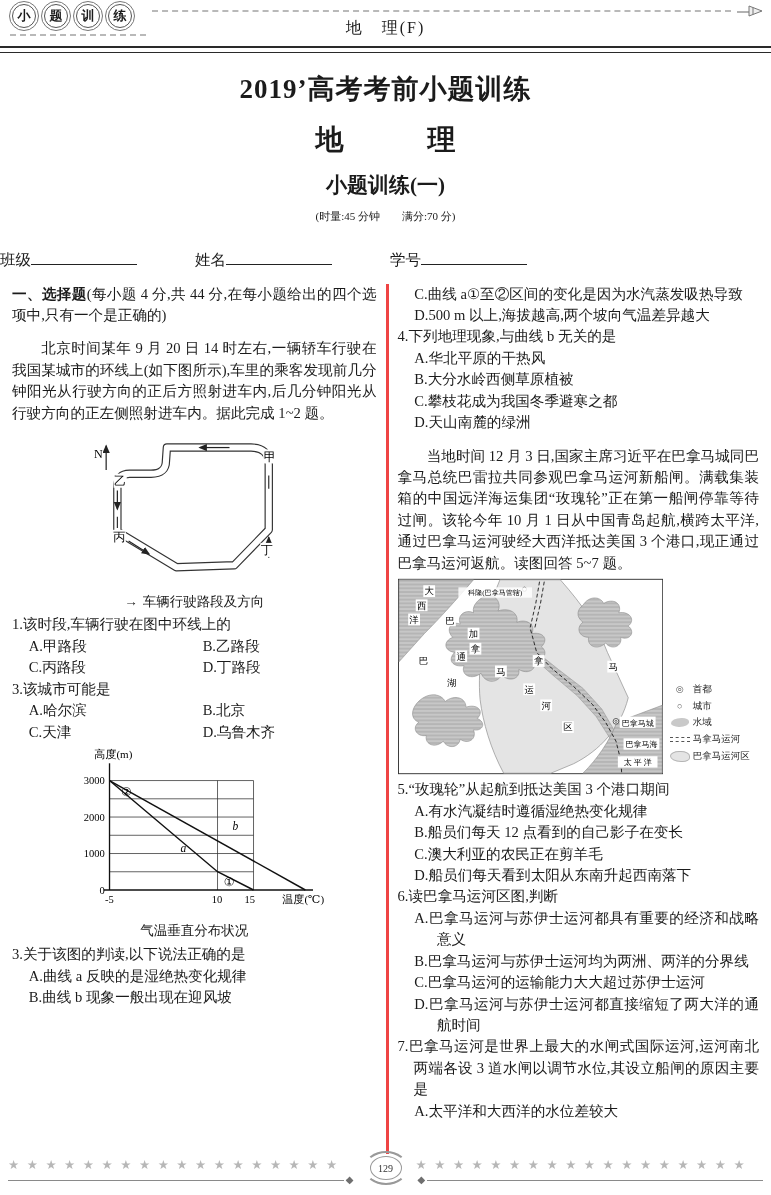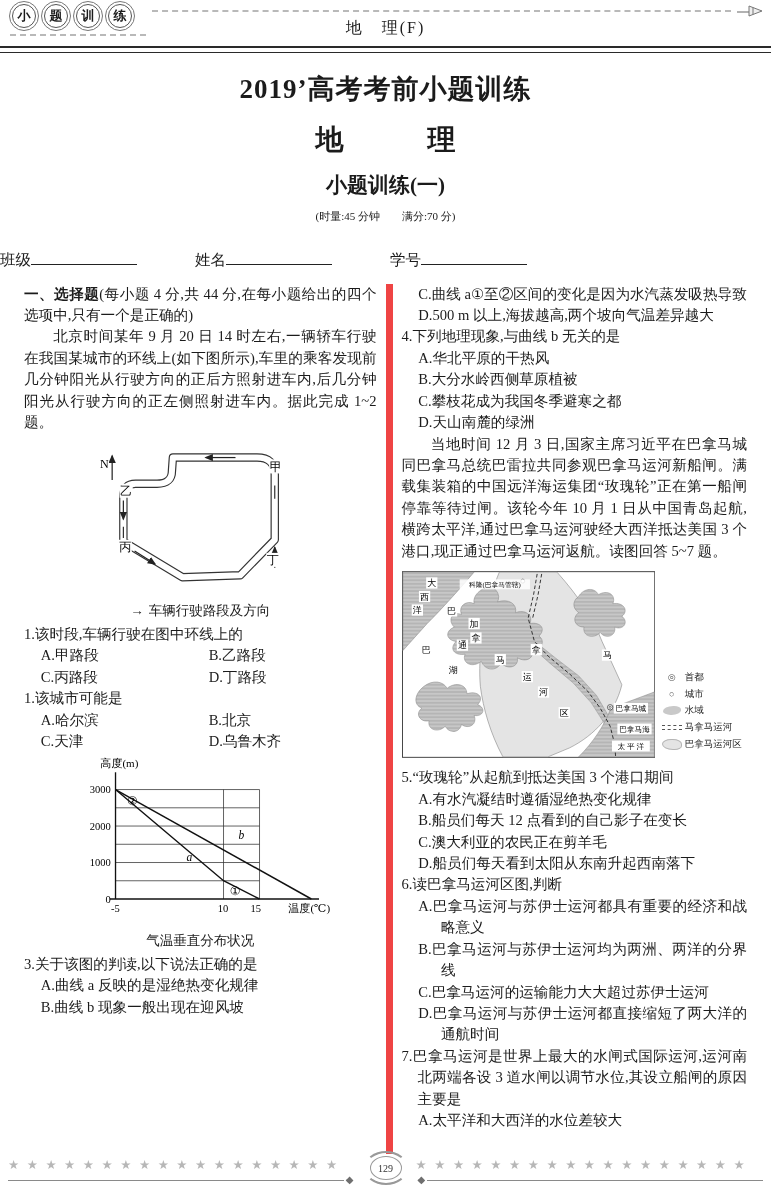--- a/index.html
+++ b/index.html
@@ -23,27 +23,27 @@
   
   .title-block{text-align:center;}
   .main-title{margin-top:18px;font-size:27px;font-weight:700;letter-spacing:1px;}
   .subject-big{margin-top:14px;font-size:28px;font-weight:700;}
   .subtitle{margin-top:12px;font-size:21px;font-weight:700;}
   .meta{margin-top:10px;font-size:11px;}
   
   .fields{display:flex;justify-content:flex-start;gap:58px;margin-top:24px;font-size:15.5px;}
   .blank{display:inline-block;width:106px;border-bottom:1.2px solid #222;height:1em;vertical-align:baseline;}
   
-  .body{display:flex;margin-top:13px;padding:0 24px;height:870px;overflow:hidden;
+  .body{display:flex;margin-top:13px;padding:0 12px;height:870px;overflow:hidden;
     font-size:14.6px;line-height:1.47;text-align:justify;}
   .col{width:50%;box-sizing:border-box;}
   .col-l{padding-right:9px;}
-  .col-r{border-left:7px solid #ef4444;padding-left:9px;}
+  .col-r{border-left:3px solid #ef4444;padding-left:9px;}
   p{margin:0;}
-  .para{text-indent:2em;}
+  .para{text-indent:2em;margin-top:12px;}
   .section b{font-weight:700;}
   .opts{padding-left:1.15em;}
   .opt{padding-left:1.55em;text-indent:-1.55em;}
   .opt-row{display:flex;}
   .opt-row .opt{width:47%;}
   .q-stem.hang{padding-left:1.1em;text-indent:-1.1em;}
   
   .fig{margin:3px 0;text-align:center;}
   .fig figcaption{font-size:13.5px;margin-top:1px;}
   .cap-arrow{margin-right:6px;letter-spacing:-1px;}
@@ -156,21 +156,21 @@
         <div class="opt-row">
           <span class="opt">A.甲路段</span>
           <span class="opt">B.乙路段</span>
         </div>
         <div class="opt-row">
           <span class="opt">C.丙路段</span>
           <span class="opt">D.丁路段</span>
         </div>
       </div>
 
-      <p class="q-stem">1.该城市可能是</p>
+      <p class="q-stem">3.该城市可能是</p>
       <div class="opts">
         <div class="opt-row">
           <span class="opt">A.哈尔滨</span>
           <span class="opt">B.北京</span>
         </div>
         <div class="opt-row">
           <span class="opt">C.天津</span>
           <span class="opt">D.乌鲁木齐</span>
         </div>
       </div>

